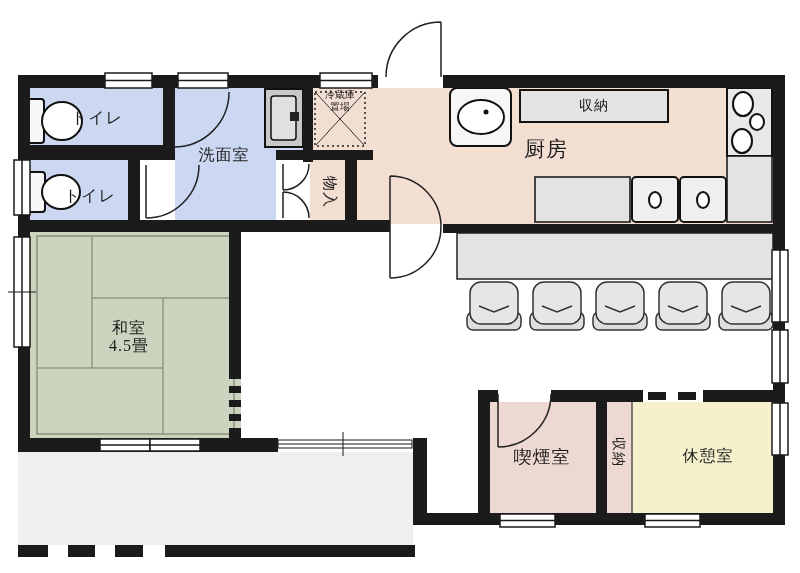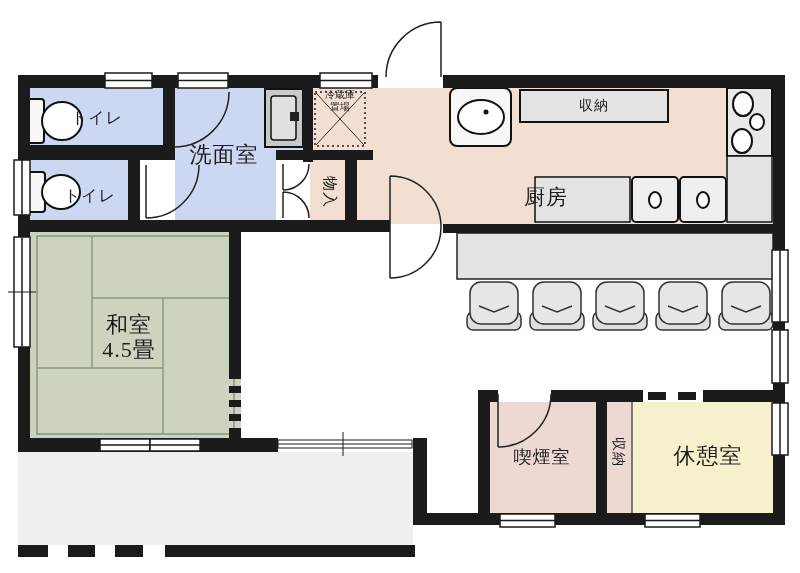--- a/index.html
+++ b/index.html
@@ -7,22 +7,22 @@
         font-family:Liberation Serif, serif;}
   #plan svg{position:absolute;left:0;top:0;}
   .lbl{position:absolute;transform:translate(-50%,-50%);color:#1c1c1c;white-space:nowrap;
        text-align:center;line-height:1.15;letter-spacing:1px;font-weight:500;}
   .lbl.rot{transform:translate(-50%,-50%) rotate(90deg);}
   .fs10{font-size:10px;letter-spacing:0;}
   .fs14{font-size:14px;}
   .fs15{font-size:15px;}
   .fs16{font-size:16px;}
   .fs18{font-size:18px;text-align:center;}
-  .fs19{font-size:22px;}
-  .fs21{font-size:21px;margin-top:48px;}
+  .fs19{font-size:16px;}
+  .fs21{font-size:21px;}
 </style>
 </head>
 <body>
 
 <div id="plan">
 <svg width="800" height="573" viewBox="0 0 800 573">
 
   <g>
     <rect x="310" y="88" width="463" height="136" fill="#f3ded2"></rect>
     <rect x="30" y="88" width="133" height="59" fill="#ccd7f2"></rect>

